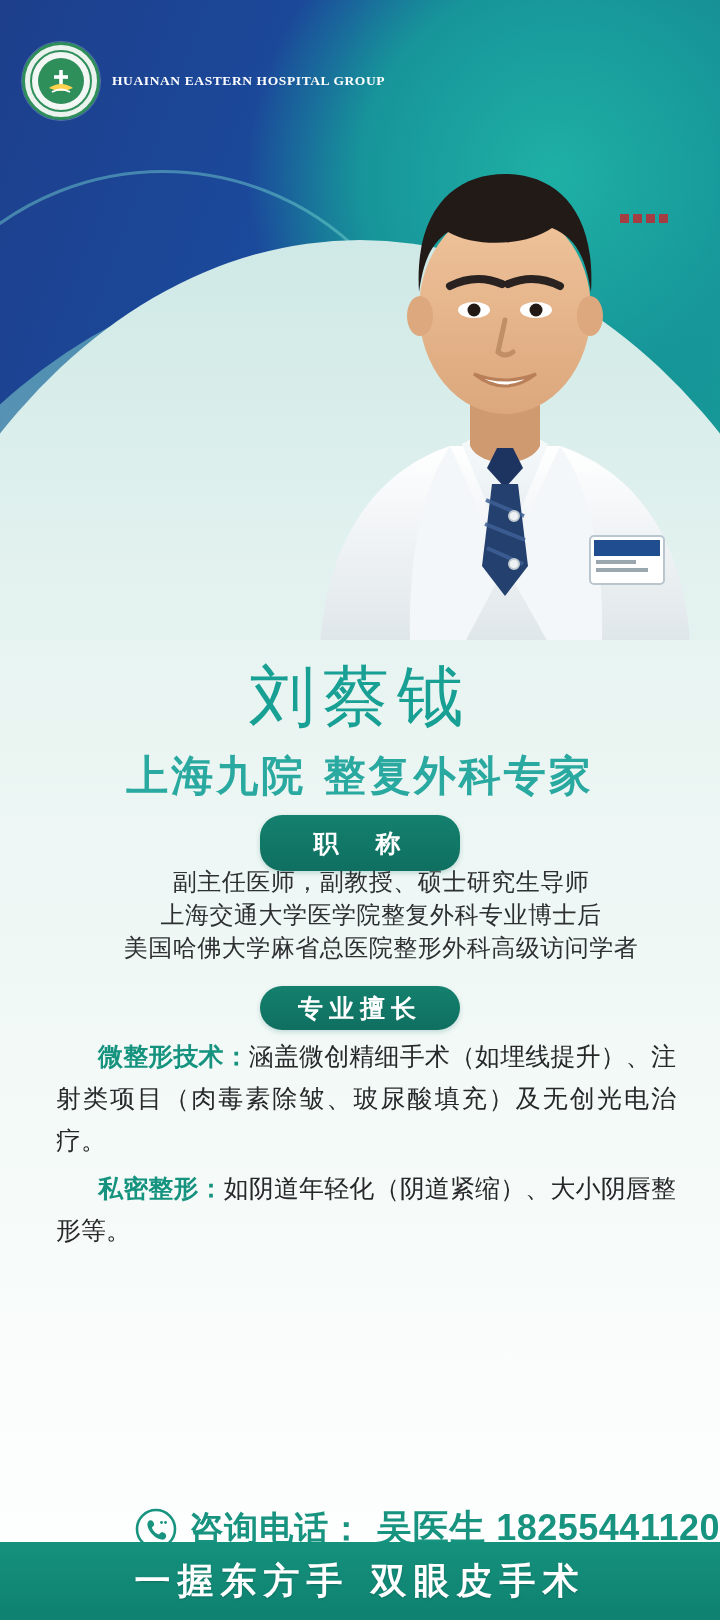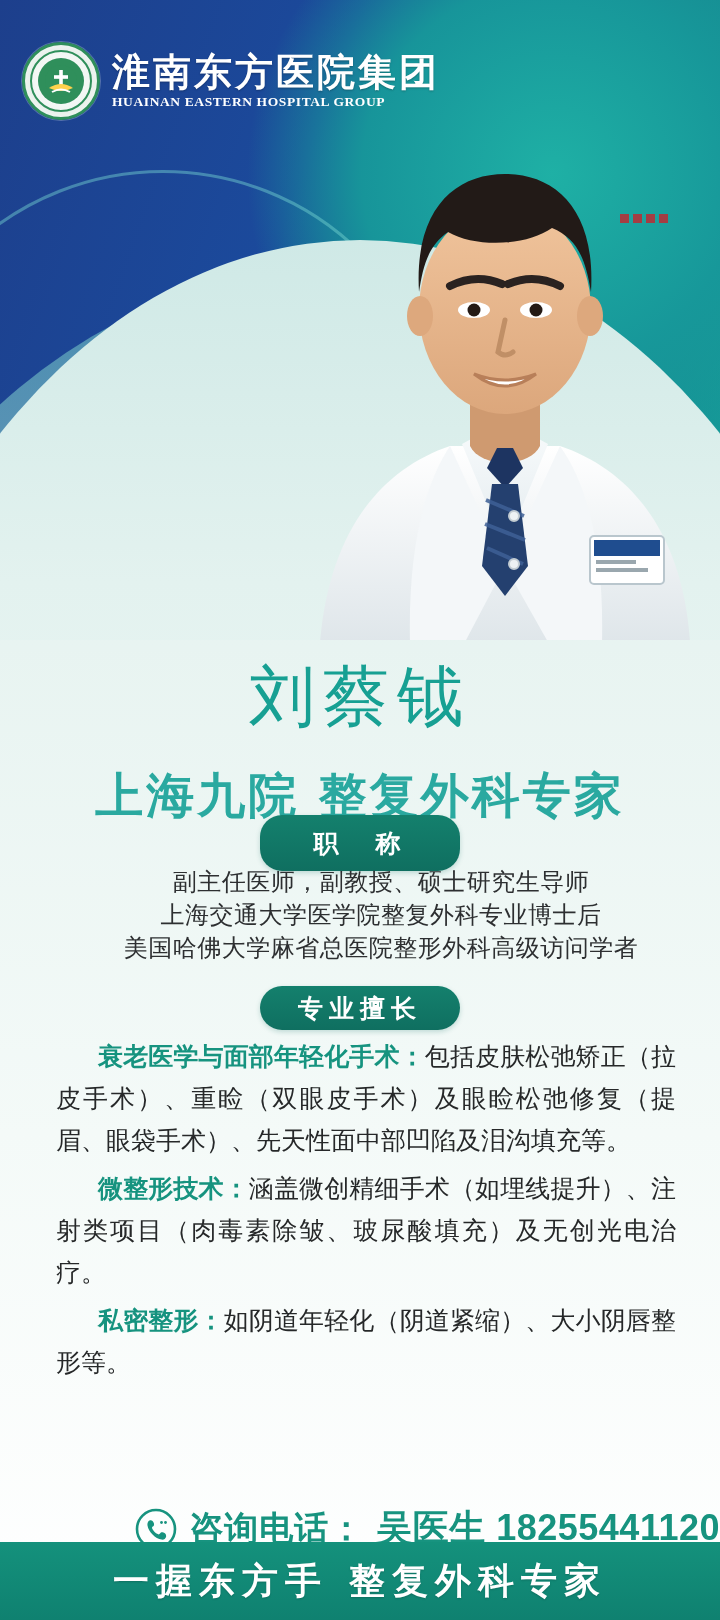--- a/index.html
+++ b/index.html
@@ -80,23 +80,22 @@
   .photo svg{display:block;}
 
   
   .name{
     position:absolute;left:0;right:0;top:652px;text-align:center;z-index:7;
     color:#17a093;font-size:66px;font-weight:400;letter-spacing:8px;
     font-family:"DejaVu Sans","Liberation Sans",sans-serif;
   }
   .subtitle{
     position:absolute;left:0;right:0;top:748px;text-align:center;z-index:7;
-    color:#2aa9a0;font-size:48px;font-weight:700;letter-spacing:3px;
-    font-family:"DejaVu Sans","Liberation Sans",sans-serif;
-    margin-top:16px;
+    color:#2aa9a0;font-size:42px;font-weight:700;letter-spacing:3px;
+    font-family:"DejaVu Sans","Liberation Sans",sans-serif;
   }
 
   
   .badge{
     position:absolute;left:50%;transform:translateX(-50%);z-index:7;
     background:linear-gradient(180deg,#14806d 0%,#0f6f60 100%);
     color:#ffffff;border-radius:22px;
     font-size:25px;font-weight:700;letter-spacing:6px;
     display:flex;align-items:center;justify-content:center;
     font-family:"DejaVu Sans","Liberation Sans",sans-serif;
@@ -246,43 +245,39 @@
           <svg width="34" height="34" viewBox="0 0 34 34" xmlns="http://www.w3.org/2000/svg">
             <circle cx="17" cy="17" r="16" fill="#2f8f5b"></circle>
             <rect x="15.2" y="6" width="3.6" height="15" fill="#ffffff"></rect>
             <rect x="10" y="11.2" width="14" height="3.6" fill="#ffffff"></rect>
             <path d="M5 24 q12 -8 24 0 q-12 6 -24 0 Z" fill="#ffd24d"></path>
             <path d="M8 28 q9 -5 18 0" stroke="#ffffff" stroke-width="2" fill="none"></path>
           </svg>
         </div>
       </div>
       <div class="logo-text">
-        <div class="logo-cn">淮南东方医院集团</div>
         <div class="logo-en">HUAINAN EASTERN HOSPITAL GROUP</div>
       </div>
     </div>
   </div>
 
   <div class="name">刘蔡钺</div>
   <div class="subtitle">上海九院  整复外科专家</div>
 
   <div class="badge" id="badge-title">职　称</div>
 
   <div class="creds">
     <div>副主任医师，副教授、硕士研究生导师</div>
     <div>上海交通大学医学院整复外科专业博士后</div>
     <div>美国哈佛大学麻省总医院整形外科高级访问学者</div>
   </div>
 
   <div class="badge" id="badge-skill">专业擅长</div>
 
   <div class="skills">
-    <p class="skill-p">
-      <span class="skill-k">衰老医学与面部年轻化手术：</span><span>包括皮肤松弛矫正（拉皮手术）、重睑（双眼皮手术）及眼睑松弛修复（提眉、眼袋手术）、先天性面中部凹陷及泪沟填充等。</span>
-    </p>
     <p class="skill-p">
       <span class="skill-k">微整形技术：</span><span>涵盖微创精细手术（如埋线提升）、注射类项目（肉毒素除皱、玻尿酸填充）及无创光电治疗。</span>
     </p>
     <p class="skill-p">
       <span class="skill-k">私密整形：</span><span>如阴道年轻化（阴道紧缩）、大小阴唇整形等。</span>
     </p>
   </div>
 
   <div class="phone">
     <span class="phone-icon">
@@ -292,16 +287,16 @@
         <circle cx="26.5" cy="14.5" r="1.4" fill="#17937f"></circle>
         <circle cx="30.5" cy="14.5" r="1.4" fill="#17937f"></circle>
       </svg>
     </span>
     <span class="phone-label">咨询电话：</span>
     <span class="phone-number">吴医生 18255441120</span>
   </div>
 
   <div class="footer">
     <span>一握东方手</span>
-    <span>整复外科专家</span>
+    <span>双眼皮手术</span>
   </div>
 
 </div>
 
 </body></html>

